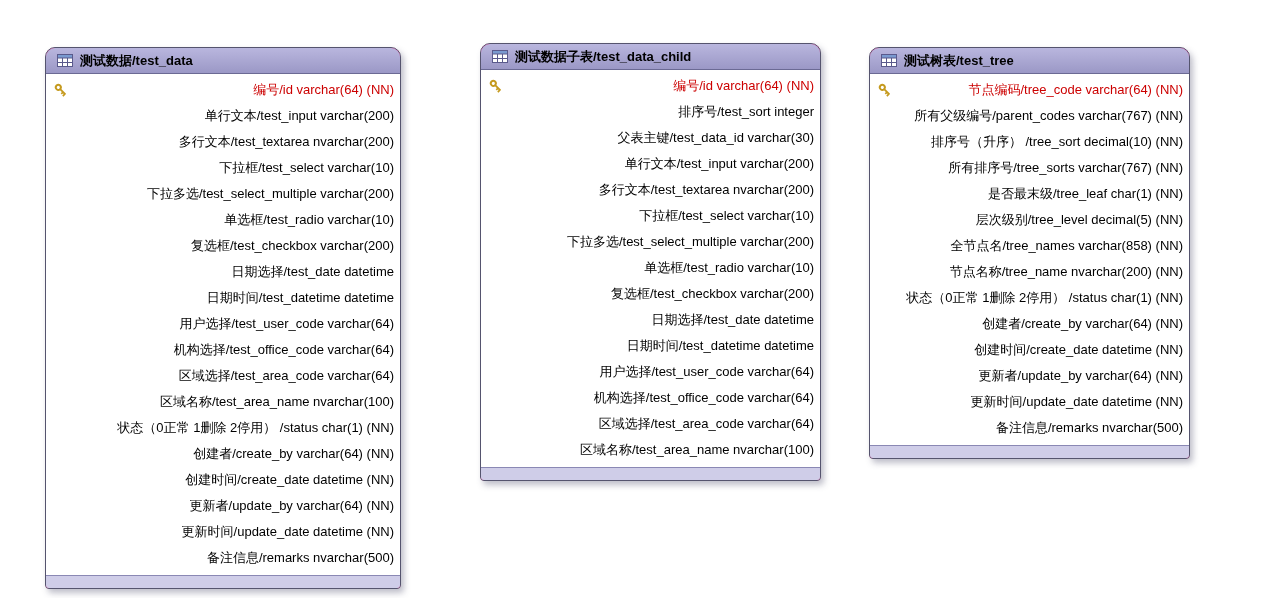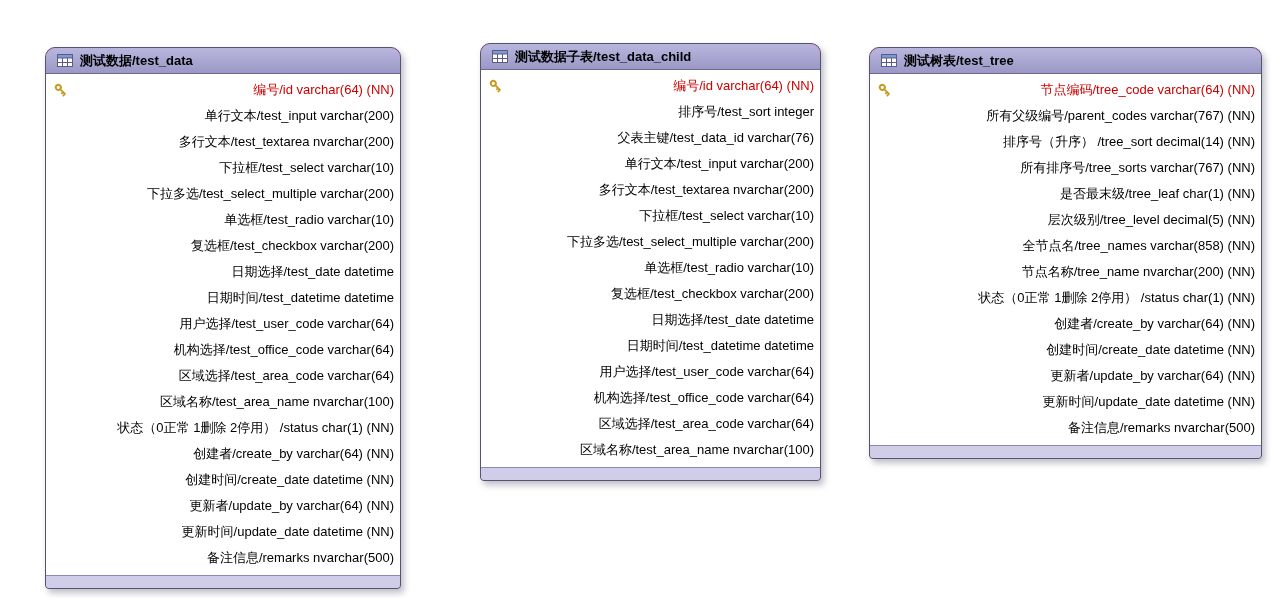--- a/index.html
+++ b/index.html
@@ -189,21 +189,21 @@
           </g>
         </svg>
         <span class="field-label">编号/id varchar(64) (NN)</span>
       </div>
         <div class="field-row">
         
         <span class="field-label">排序号/test_sort integer</span>
       </div>
         <div class="field-row">
         
-        <span class="field-label">父表主键/test_data_id varchar(76)</span>
+        <span class="field-label">父表主键/test_data_id varchar(30)</span>
       </div>
         <div class="field-row">
         
         <span class="field-label">单行文本/test_input varchar(200)</span>
       </div>
         <div class="field-row">
         
         <span class="field-label">多行文本/test_textarea nvarchar(200)</span>
       </div>
         <div class="field-row">
@@ -242,21 +242,21 @@
         
         <span class="field-label">区域选择/test_area_code varchar(64)</span>
       </div>
         <div class="field-row">
         
         <span class="field-label">区域名称/test_area_name nvarchar(100)</span>
       </div>
       </div>
     <div class="table-footer"></div>
   </div>
-    <div class="table-card" style="left: 869px; top: 47px; width: 393px;">
+    <div class="table-card" style="left: 869px; top: 47px; width: 321px;">
     <div class="table-header">
       <svg class="hdr-icon" width="16" height="13" viewBox="0 0 16 13" aria-hidden="true">
         <rect x="0.5" y="0.5" width="15" height="12" fill="#ffffff" stroke="#5a5a8c"></rect>
         <rect x="0.5" y="0.5" width="15" height="3.5" fill="#7a9ad0" stroke="#5a5a8c"></rect>
         <line x1="5.5" y1="4" x2="5.5" y2="12.5" stroke="#5a5a8c"></line>
         <line x1="10.5" y1="4" x2="10.5" y2="12.5" stroke="#5a5a8c"></line>
         <line x1="0.5" y1="8.5" x2="15.5" y2="8.5" stroke="#5a5a8c"></line>
       </svg>
       <span class="table-title">测试树表/test_tree</span>
     </div>
@@ -272,21 +272,21 @@
           </g>
         </svg>
         <span class="field-label">节点编码/tree_code varchar(64) (NN)</span>
       </div>
         <div class="field-row">
         
         <span class="field-label">所有父级编号/parent_codes varchar(767) (NN)</span>
       </div>
         <div class="field-row">
         
-        <span class="field-label">排序号（升序） /tree_sort decimal(14) (NN)</span>
+        <span class="field-label">排序号（升序） /tree_sort decimal(10) (NN)</span>
       </div>
         <div class="field-row">
         
         <span class="field-label">所有排序号/tree_sorts varchar(767) (NN)</span>
       </div>
         <div class="field-row">
         
         <span class="field-label">是否最末级/tree_leaf char(1) (NN)</span>
       </div>
         <div class="field-row">

